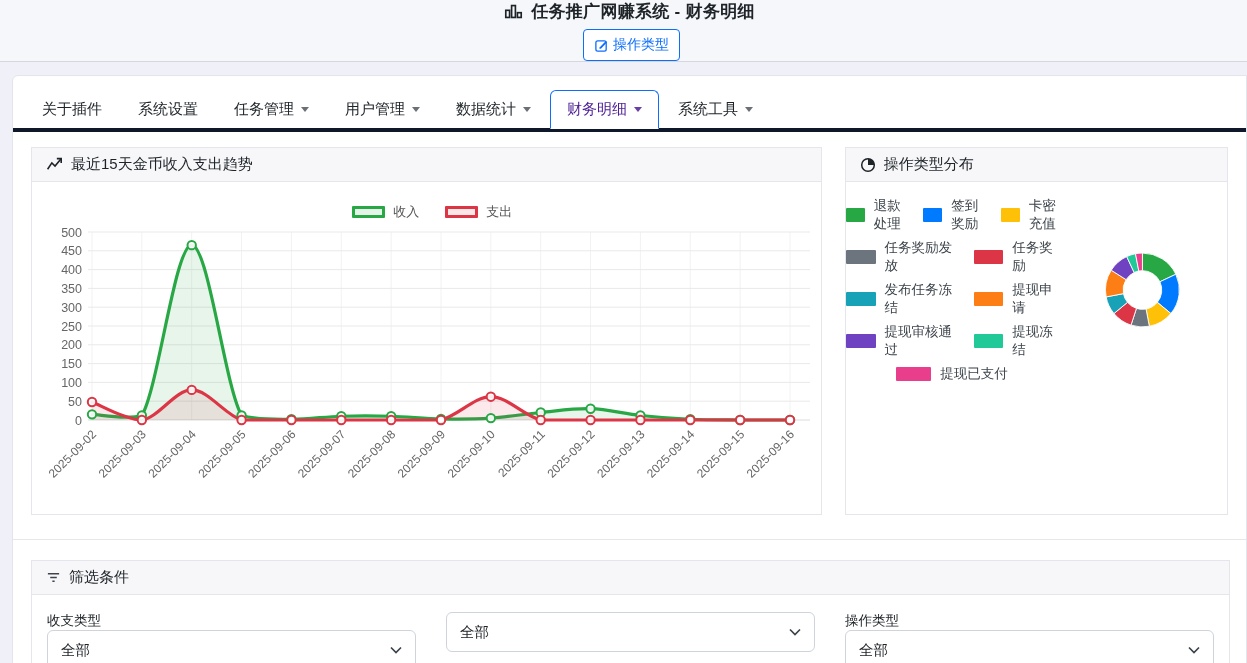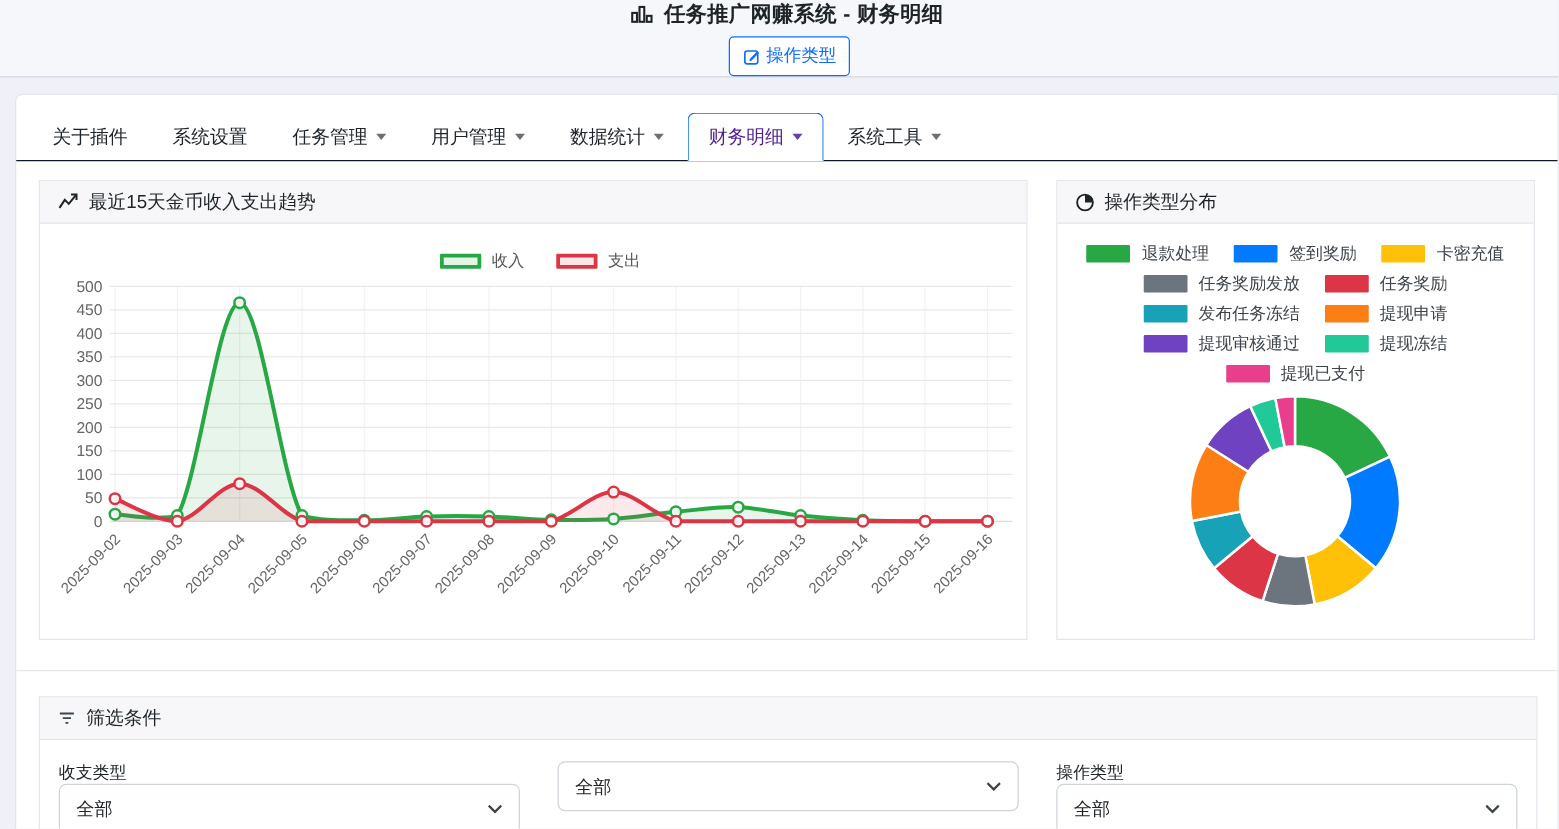--- a/index.html
+++ b/index.html
@@ -14,21 +14,21 @@
   .page-title { font-size:17px; font-weight:600; color:#1d2327; letter-spacing:.3px; }
   .feedback-btn { display:flex; align-items:center; gap:4px; background:#fff; border:1px solid #0d6efd;
     color:#0d6efd; font-size:14px; padding:6px 10px; border-radius:4px; cursor:pointer; margin-right:-4px;
     font-family:inherit; }
 
   
   .card { margin:13px 0 0 12px; width:1235px; min-height:920px; background:#fff;
     border:1px solid #e4e4ec; border-radius:6px 0 0 6px; }
 
   
-  .tabs { display:flex; align-items:center; padding:14px 24px 0 12px; border-bottom:1px solid #0f172a; }
+  .tabs { display:flex; align-items:center; padding:14px 24px 0 12px; border-bottom:4px solid #0f172a; }
   .tab { position:relative; display:flex; align-items:center; gap:7px; padding:9px 16px; margin:0 2px -1px 0;
     font-size:15px; color:#1d2327; cursor:pointer; border:1px solid transparent; border-radius:6px 6px 0 0;
     background:transparent; white-space:nowrap; }
   .tab.active { color:#4c1d95; background:#fff; border-color:#0d6efd #0d6efd #fff #0d6efd; }
   .caret { display:inline-block; width:0; height:0; border-left:4px solid transparent;
     border-right:4px solid transparent; border-top:5px solid currentColor; opacity:.85; }
   .tab:not(.active) .caret { color:#50575e; }
 
   .content { padding:15px 18px 0 18px; }
   .charts-row { display:flex; gap:23px; }
@@ -40,21 +40,21 @@
   .panel-header svg { flex:0 0 auto; }
 
   .line-panel { width:792px; height:368px; }
   .pie-panel  { width:384px; height:368px; }
 
   .line-body { padding:0; }
   .line-legend { display:flex; justify-content:center; gap:26px; margin:21px 0 2px 12px; }
   .lg-item { display:flex; align-items:center; gap:8px; font-size:13px; color:#555; }
   .lg-swatch { width:33px; height:12px; border-radius:1px; }
 
-  .pie-body { display:flex; flex-direction:column; align-items:center; padding-top:15px; }
+  .pie-body { display:flex; flex-direction:row; align-items:flex-end; padding-top:15px; }
   .pie-legend { display:flex; flex-direction:column; gap:6px; }
   .pie-legend .row { display:flex; justify-content:center; gap:20px; }
   .pl-item { display:flex; align-items:center; gap:9px; font-size:13.5px; color:#3c434a; }
   .pl-swatch { width:35px; height:14px; border-radius:1px; }
 
   .divider { border:none; border-top:1px solid #e7e7ea; margin:24px -18px 0 -18px; }
 
   .filter-panel { margin-top:20px; width:1199px; }
   .filter-grid { display:grid; grid-template-columns:repeat(3,1fr); gap:30px; padding:17px 15px 24px 15px; }
   .field-label { font-size:13.5px; color:#1d2327; margin-bottom:0; }

